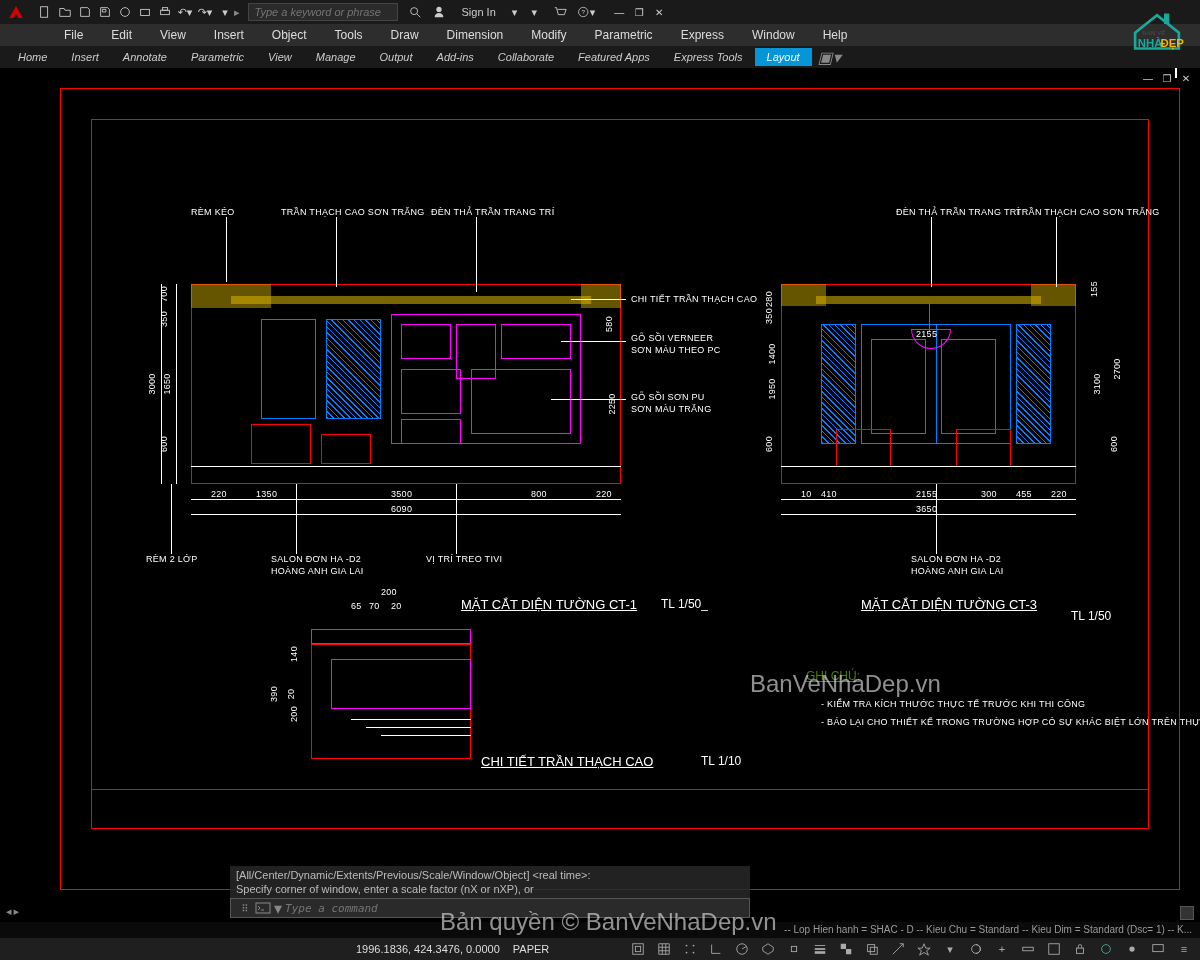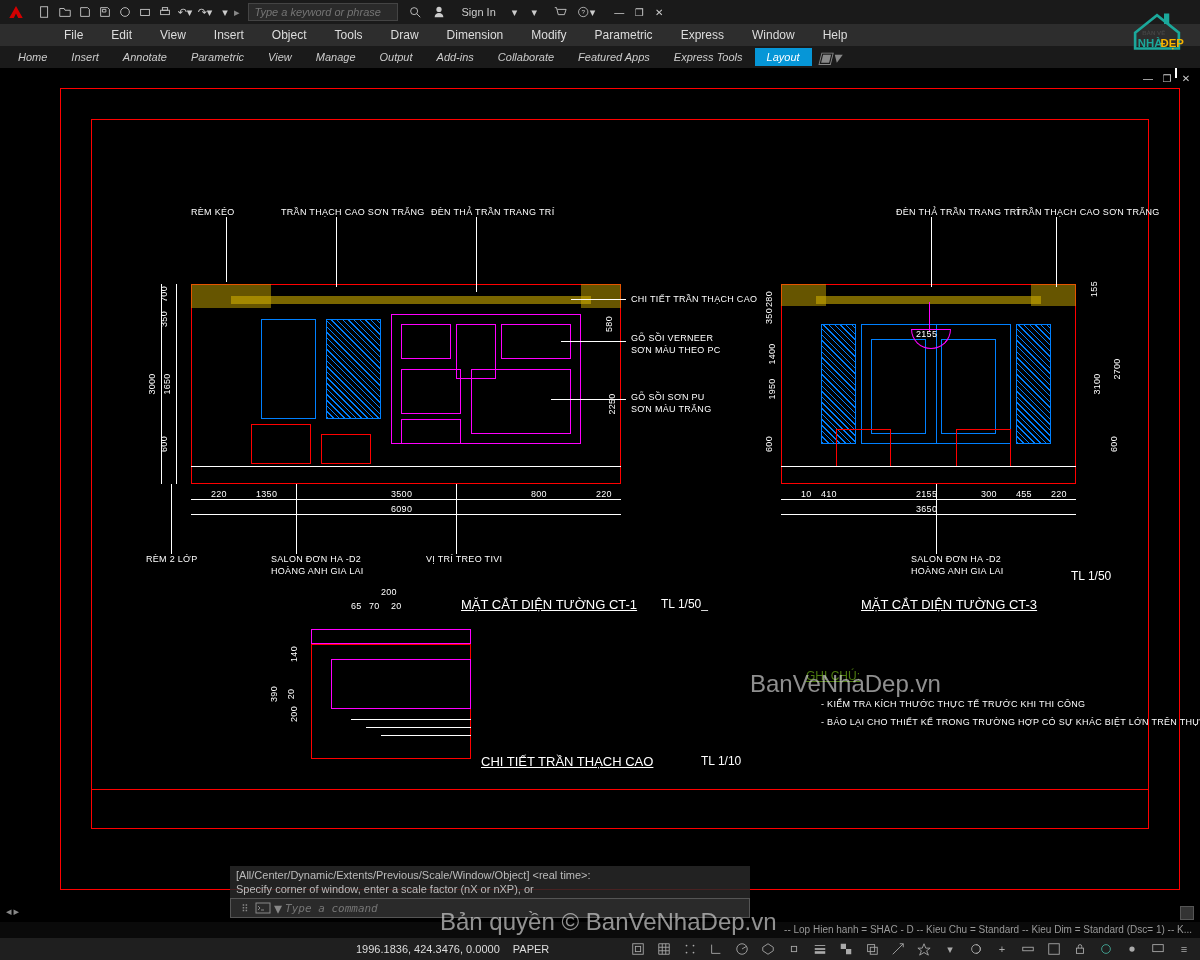--- a/index.html
+++ b/index.html
@@ -336,21 +336,21 @@
     <div class="dwg dwg-text" style="top:512px;left:308px">70</div>
     <div class="dwg dwg-text" style="top:512px;left:330px">20</div>
     <div class="dwg dwg-text" style="top:560px;left:225px;transform:rotate(-90deg)">140</div>
     <div class="dwg dwg-text" style="top:600px;left:225px;transform:rotate(-90deg)">20</div>
     <div class="dwg dwg-text" style="top:620px;left:225px;transform:rotate(-90deg)">200</div>
     <div class="dwg dwg-text" style="top:600px;left:205px;transform:rotate(-90deg)">390</div>
 
     <div class="dwg dwg-title" style="top:508px;left:400px">MẶT CẮT DIỆN TƯỜNG CT-1</div>
     <div class="dwg dwg-scale" style="top:508px;left:600px">TL 1/50_</div>
     <div class="dwg dwg-title" style="top:508px;left:800px">MẶT CẮT DIỆN TƯỜNG CT-3</div>
-    <div class="dwg dwg-scale" style="top:480px;left:1010px">TL 1/50</div>
+    <div class="dwg dwg-scale" style="top:520px;left:1010px">TL 1/50</div>
     <div class="dwg dwg-title" style="top:665px;left:420px">CHI TIẾT TRẦN THẠCH CAO</div>
     <div class="dwg dwg-scale" style="top:665px;left:640px">TL 1/10</div>
 
     <div class="dwg" style="top:580px;left:745px;color:#4d7c0f;font-size:12px;text-decoration:underline">GHI CHÚ:</div>
     <div class="dwg dwg-text" style="top:610px;left:760px;font-size:9px">- KIỂM TRA KÍCH THƯỚC THỰC TẾ TRƯỚC KHI THI CÔNG</div>
     <div class="dwg dwg-text" style="top:628px;left:760px;font-size:9px">- BÁO LẠI CHO THIẾT KẾ TRONG TRƯỜNG HỢP CÓ SỰ KHÁC BIỆT LỚN TRÊN THỰC TẾ</div>
 
     <div class="dwg-line-red" style="top:700px;left:30px;right:30px;height:1px"></div>
   </div>
 

